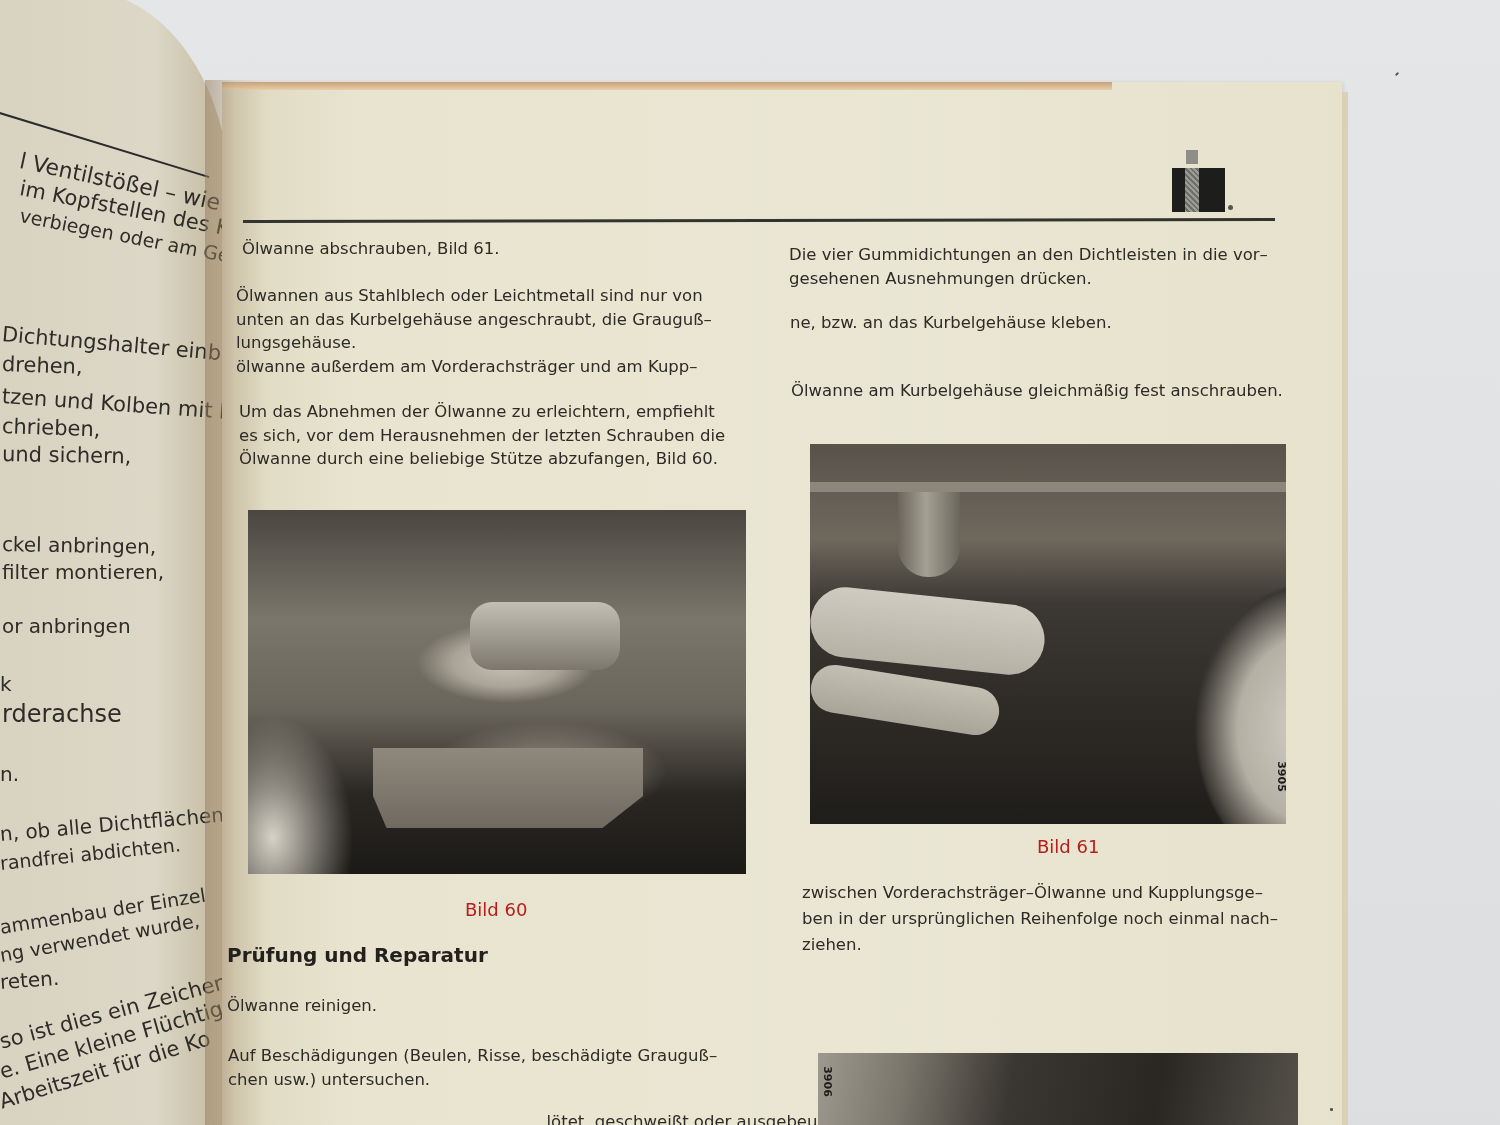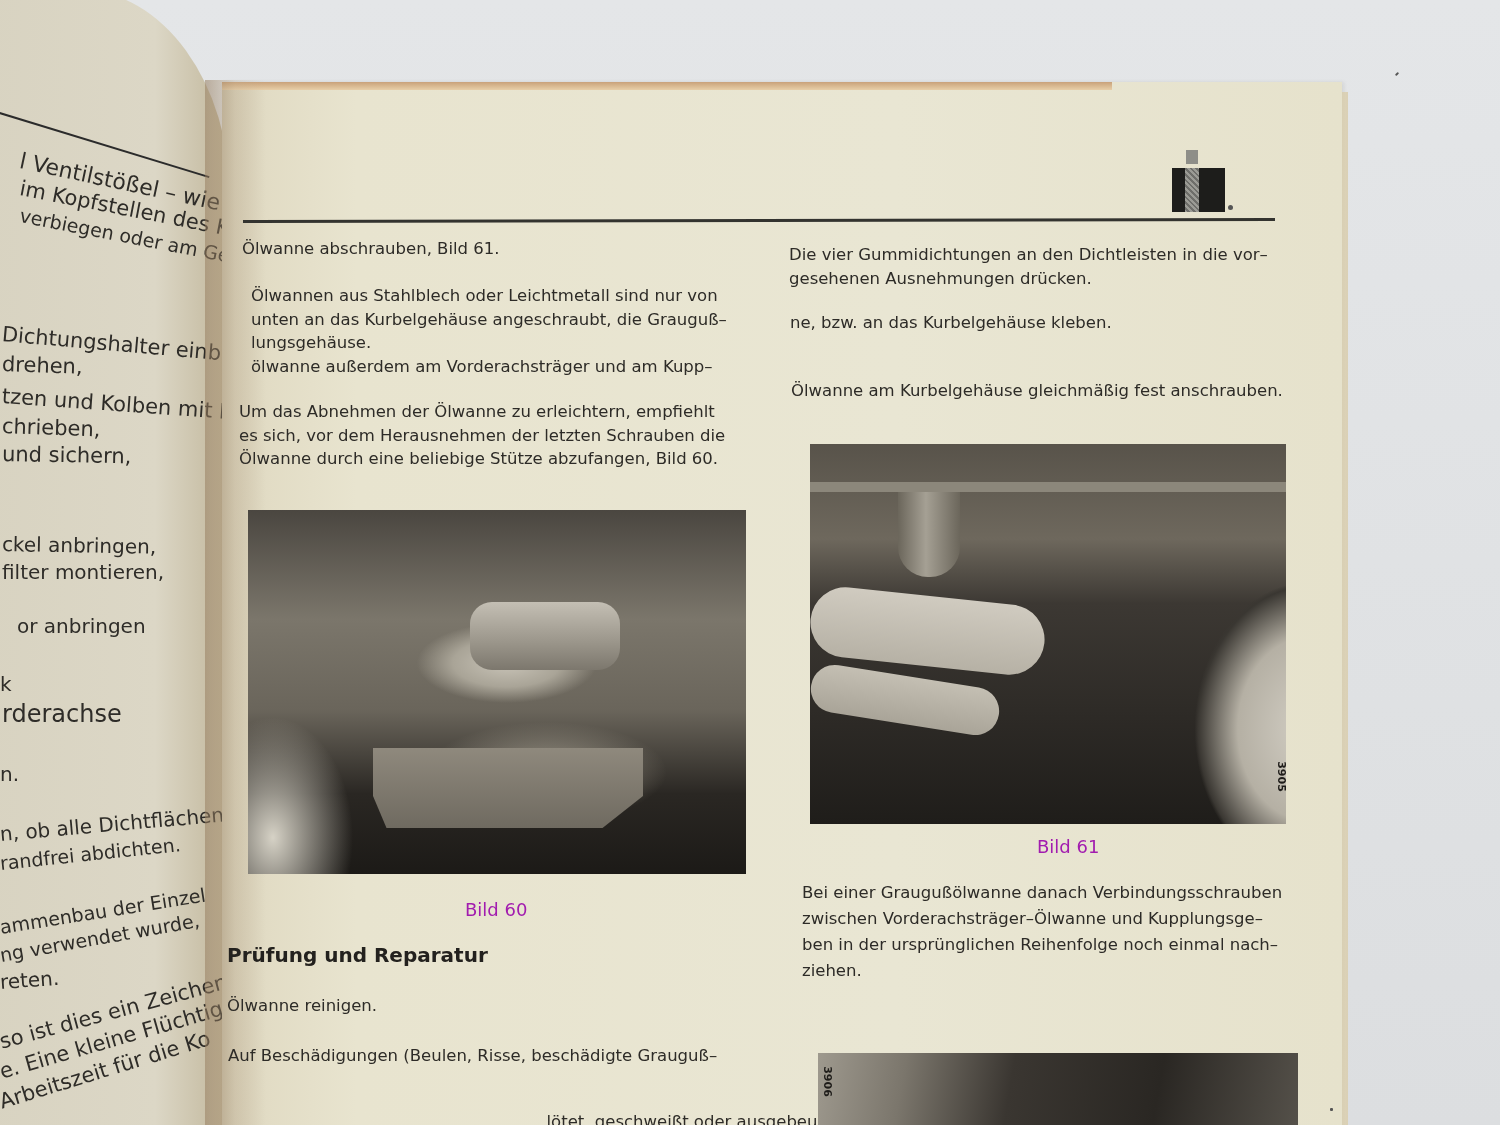--- a/index.html
+++ b/index.html
@@ -59,21 +59,21 @@
   .ih-logo .bar-m { position: absolute; left: 13px; top: 18px; width: 14px; height: 44px;
     background: repeating-linear-gradient(45deg, #9b9b95 0 2px, #6e6e6a 2px 4px); }
   .ih-logo .bar-r { position: absolute; left: 27px; top: 18px; width: 13px; height: 44px; background: #1d1d1b; }
   .ih-logo .cross { position: absolute; left: 27px; top: 34px; width: 16px; height: 12px; background: #1d1d1b; }
   .ih-logo .bar-r2 { position: absolute; left: 40px; top: 18px; width: 13px; height: 44px; background: #1d1d1b; }
   .ih-logo .reg { position: absolute; left: 56px; top: 55px; width: 5px; height: 5px; border-radius: 50%; background: #555; }
   
   .para { position: absolute; font-size: 16.5px; line-height: 23.5px; color: #2d2b27; }
   .para div { white-space: nowrap; }
   .heading { position: absolute; font-size: 20px; font-weight: bold; color: #23211e; white-space: nowrap; }
-  .caption { position: absolute; font-size: 18px; color: #a21caf; white-space: nowrap; }
+  .caption { position: absolute; font-size: 18px; color: #b91c1c; white-space: nowrap; }
   
   .photo { position: absolute; overflow: hidden; }
   .photo-60 {
     left: 248px; top: 510px; width: 498px; height: 364px;
     background:
       radial-gradient(ellipse 90px 40px at 52% 42%, #c9c4b8 0%, #a9a497 60%, rgba(0,0,0,0) 100%),
       radial-gradient(ellipse 120px 50px at 60% 72%, #9d9789 0%, rgba(0,0,0,0) 100%),
       radial-gradient(ellipse 80px 120px at 5% 90%, #d6d2c6 0%, rgba(0,0,0,0) 100%),
       linear-gradient(180deg, #4a4640 0%, #7b766b 30%, #6a655b 55%, #2a2723 78%, #1c1a17 100%);
   }
@@ -113,21 +113,21 @@
   <div class="left-line" style="top:148px;transform:rotate(12deg);font-size:22px;">l Ventilstößel – wie dor</div>
   <div class="left-line" style="top:176px;transform:rotate(11deg);font-size:21px;">im Kopfstellen des Kur</div>
   <div class="left-line" style="top:204px;transform:rotate(11deg);font-size:19px;">verbiegen oder am Gew</div>
   <div class="left-line" style="top:322px;transform:rotate(5deg);font-size:21px;left:2px;">Dichtungshalter einbau</div>
   <div class="left-line" style="top:352px;transform:rotate(2deg);left:2px;">drehen,</div>
   <div class="left-line" style="top:384px;transform:rotate(4deg);left:2px;">tzen und Kolben mit Pl</div>
   <div class="left-line" style="top:414px;transform:rotate(2deg);left:2px;">chrieben,</div>
   <div class="left-line" style="top:442px;transform:rotate(1deg);left:2px;">und sichern,</div>
   <div class="left-line" style="top:532px;transform:rotate(1deg);left:2px;font-size:20px;">ckel anbringen,</div>
   <div class="left-line" style="top:560px;left:2px;font-size:20px;">filter montieren,</div>
-  <div class="left-line" style="top:614px;left:2px;font-size:20px;margin-left:15px;">or anbringen</div>
+  <div class="left-line" style="top:614px;left:2px;font-size:20px;">or anbringen</div>
   <div class="left-line" style="top:672px;left:0px;font-size:20px;">k</div>
   <div class="left-line" style="top:700px;left:2px;font-size:24px;">rderachse</div>
   <div class="left-line" style="top:762px;left:0px;font-size:20px;">n.</div>
   <div class="left-line" style="top:822px;left:0px;transform:rotate(-5deg);font-size:20px;">n, ob alle Dichtflächen</div>
   <div class="left-line" style="top:852px;left:0px;transform:rotate(-6deg);font-size:19px;">randfrei abdichten.</div>
   <div class="left-line" style="top:916px;left:0px;transform:rotate(-9deg);font-size:19px;">ammenbau der Einzel</div>
   <div class="left-line" style="top:944px;left:0px;transform:rotate(-10deg);font-size:19px;">ng verwendet wurde,</div>
   <div class="left-line" style="top:970px;left:0px;transform:rotate(-4deg);font-size:20px;">reten.</div>
   <div class="left-line" style="top:1030px;left:0px;transform:rotate(-15deg);font-size:21px;">so ist dies ein Zeichen</div>
   <div class="left-line" style="top:1060px;left:0px;transform:rotate(-16deg);font-size:21px;">e. Eine kleine Flüchtig</div>
@@ -145,21 +145,21 @@
   <div class="bar-r"></div>
   <div class="bar-r2"></div>
   <div class="cross"></div>
   <div class="reg"></div>
 </div>
 <div class="header-rule"></div>
 
 <div class="para" style="left:242px;top:237px;">
   <div>Ölwanne abschrauben, Bild 61.</div>
 </div>
-<div class="para" style="left:251px;top:284px;">
+<div class="para" style="left:236px;top:284px;">
   <div>Ölwannen aus Stahlblech oder Leichtmetall sind nur von</div>
   <div>unten an das Kurbelgehäuse angeschraubt, die Grauguß–</div>
   <div>lungsgehäuse.</div>
   <div>ölwanne außerdem am Vorderachsträger und am Kupp–</div>
 </div>
 <div class="para" style="left:239px;top:400px;">
   <div>Um das Abnehmen der Ölwanne zu erleichtern, empfiehlt</div>
   <div>es sich, vor dem Herausnehmen der letzten Schrauben die</div>
   <div>Ölwanne durch eine beliebige Stütze abzufangen, Bild 60.</div>
 </div>
@@ -169,20 +169,21 @@
   <div class="pan"></div>
 </div>
 <div class="caption" style="left:465px;top:899px;">Bild 60</div>
 
 <div class="heading" style="left:227px;top:943px;">Prüfung und Reparatur</div>
 <div class="para" style="left:227px;top:994px;">
   <div>Ölwanne reinigen.</div>
 </div>
 <div class="para" style="left:228px;top:1044px;">
   <div>Auf Beschädigungen (Beulen, Risse, beschädigte Grauguß–</div>
+  <div>chen usw.) untersuchen.</div>
 </div>
 <div class="para" style="left:530px;top:1110px;">
   <div>…lötet, geschweißt oder ausgebeult</div>
 </div>
 
 <div class="para" style="left:789px;top:243px;">
   <div>Die vier Gummidichtungen an den Dichtleisten in die vor–</div>
   <div>gesehenen Ausnehmungen drücken.</div>
 </div>
 <div class="para" style="left:790px;top:311px;">
@@ -195,21 +196,20 @@
 <div class="photo photo-61">
   <div class="rod"></div>
   <div class="filter"></div>
   <div class="arm1"></div>
   <div class="arm2"></div>
   <div class="photo-num" style="left:456px;top:326px;transform:rotate(90deg);">3905</div>
 </div>
 <div class="caption" style="left:1037px;top:836px;">Bild 61</div>
 
 <div class="para" style="left:802px;top:880px;line-height:26px;">
-  <div>Bei einer Graugußölwanne danach Verbindungsschrauben</div>
   <div>zwischen Vorderachsträger–Ölwanne und Kupplungsge–</div>
   <div>ben in der ursprünglichen Reihenfolge noch einmal nach–</div>
   <div>ziehen.</div>
 </div>
 
 <div class="photo photo-62">
   <div class="photo-num" style="left:-6px;top:22px;transform:rotate(90deg);">3906</div>
 </div>
 
 <div class="speck" style="left:1395px;top:73px;transform:rotate(-40deg);"></div>

